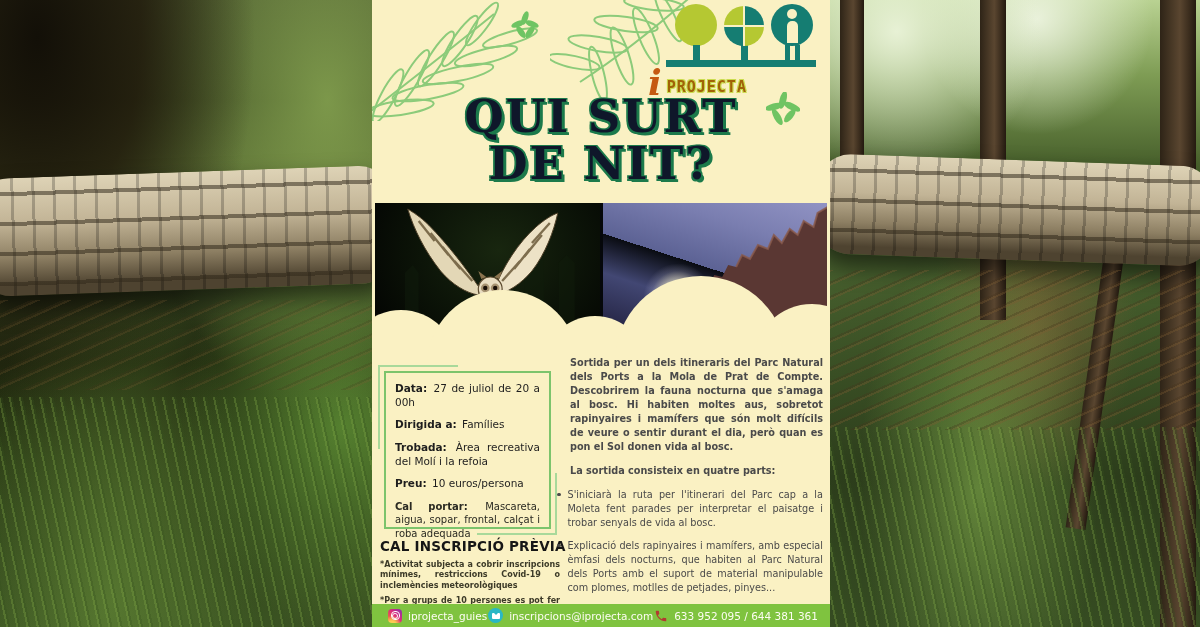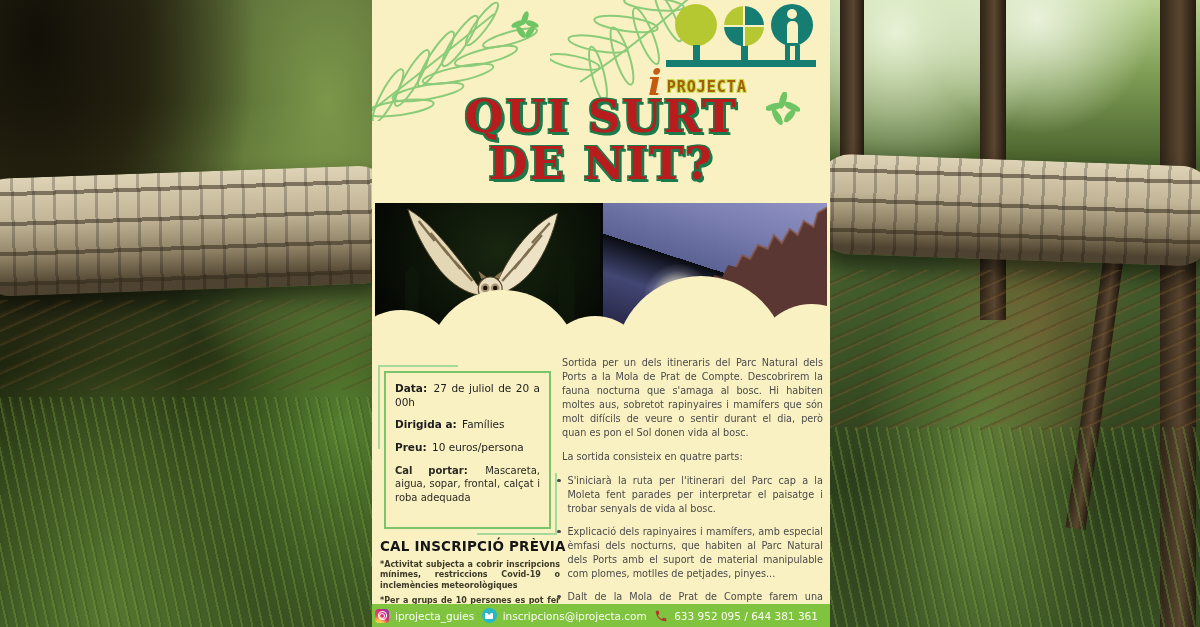--- a/index.html
+++ b/index.html
@@ -32,21 +32,21 @@
       repeating-linear-gradient(90deg, rgba(0,0,0,.22) 0 3px, rgba(0,0,0,0) 3px 21px),
       linear-gradient(180deg,#ded3b6 0%,#c2b496 38%,#8d7f63 68%,#4e4330 92%);
     box-shadow:0 12px 22px rgba(0,0,0,.55);}
   .log-streaks{position:absolute;inset:0;border-radius:inherit;opacity:.8;
     background:repeating-linear-gradient(180deg, rgba(0,0,0,0) 0 14px, rgba(46,38,24,.65) 14px 18px, rgba(0,0,0,0) 18px 30px);}
 
   
   .poster{position:absolute;left:372px;top:0;width:458px;height:627px;background:#FAF1C3;overflow:hidden;}
   .leafart{position:absolute;}
   .title{position:absolute;top:94px;left:0;width:100%;text-align:center;
-    font-family:"DejaVu Serif",serif;font-weight:bold;font-size:45px;line-height:1.04;letter-spacing:2px;color:#b91c1c;
+    font-family:"DejaVu Serif",serif;font-weight:bold;font-size:45px;line-height:1.04;letter-spacing:2px;color:#0f172a;
     text-shadow:-1.5px -1.5px 0 #1C7A4B,1.5px -1.5px 0 #1C7A4B,-1.5px 1.5px 0 #1C7A4B,1.5px 1.5px 0 #1C7A4B,3px 3px 0 #1C7A4B;}
 
   
   .logo{position:absolute;left:294px;top:4px;width:156px;}
   .trees{display:flex;gap:7px;align-items:flex-end;justify-content:center;}
   .tree{display:flex;flex-direction:column;align-items:center;}
   .crown{display:block;border-radius:50%;}
   .c1{width:42px;height:42px;background:#B5C832;}
   .c2{width:40px;height:40px;position:relative;
       background:conic-gradient(#157D72 0 90deg,#B5C832 90deg 180deg,#157D72 180deg 270deg,#B5C832 270deg 360deg);}
@@ -88,29 +88,29 @@
   .info-item{margin:0 0 9px 0;font-size:10.5px;line-height:1.3;color:#1e1e1e;text-align:justify;}
   .info-item b{margin-right:2px;}
   .info-item.small{font-size:10px;line-height:1.35;color:#2a2a22;}
 
   .inscription-heading{position:absolute;left:8px;top:538px;font-size:13.5px;font-weight:bold;color:#161616;letter-spacing:.2px;}
   .footnotes{position:absolute;left:8px;top:560px;width:180px;}
   .footnote{margin:0 0 5px 0;font-size:8px;font-weight:bold;line-height:1.3;color:#3c3a28;text-align:justify;}
 
   
   .description{position:absolute;left:182px;top:356px;width:269px;font-size:9.7px;line-height:1.44;color:#4a4a4a;text-align:justify;}
-  .description p{margin:0 0 10px 8px;}
+  .description p{margin:0 0 10px 16px;font-weight:bold;}
   .bullets{margin-top:2px;}
   .bullet{display:flex;margin:0 0 9px 0;}
   .bullet-dot{flex:0 0 auto;width:3.5px;height:3.5px;border-radius:50%;background:#4a4a4a;margin:5px 7px 0 3px;}
   .bullet-text{flex:1;text-align:justify;}
 
   
   .footer{position:absolute;left:0;bottom:0;width:100%;height:23px;background:#7FC33F;
-    display:flex;align-items:center;justify-content:space-between;box-sizing:border-box;padding:0 12px 0 3px;
+    display:flex;align-items:center;justify-content:space-between;box-sizing:border-box;padding:0 12px 0 16px;
     color:#FDFDF2;font-size:10.5px;}
   .contact{display:flex;align-items:center;gap:6px;}
   .ig-icon{position:relative;width:14px;height:14px;border-radius:4px;
     background:radial-gradient(circle at 28% 115%, #FDCB52 0 22%, rgba(253,203,82,0) 50%),
                linear-gradient(45deg,#F58529,#DD2A7B 55%,#8134AF);}
   .ig-icon::before{content:"";position:absolute;inset:2.5px;border:1.3px solid #fff;border-radius:4px;}
   .ig-icon::after{content:"";position:absolute;left:50%;top:50%;width:4px;height:4px;margin:-2.6px 0 0 -2.6px;
     border:1.3px solid #fff;border-radius:50%;}
   .mail-icon{width:15px;height:15px;border-radius:50%;background:#2AB7C5;position:relative;}
   .mail-icon .env{position:absolute;left:3.5px;top:5px;width:8px;height:5.5px;background:#fff;border-radius:1px;overflow:hidden;}
@@ -287,20 +287,24 @@
     <div class="info-box">
       <p class="info-item">
         <b>Data:</b>
         <span>27 de juliol de 20 a 00h</span>
       </p>
       <p class="info-item">
         <b>Dirigida a:</b>
         <span>Famílies</span>
       </p>
       <p class="info-item">
+        <b>Trobada:</b>
+        <span>Àrea recreativa del Molí i la refoia</span>
+      </p>
+      <p class="info-item">
         <b>Preu:</b>
         <span>10 euros/persona</span>
       </p>
       <p class="info-item small">
         <b>Cal portar:</b>
         <span>Mascareta, aigua, sopar, frontal, calçat i roba adequada</span>
       </p>
     </div>
 
     <div class="inscription-heading">CAL INSCRIPCIÓ PRÈVIA</div>

